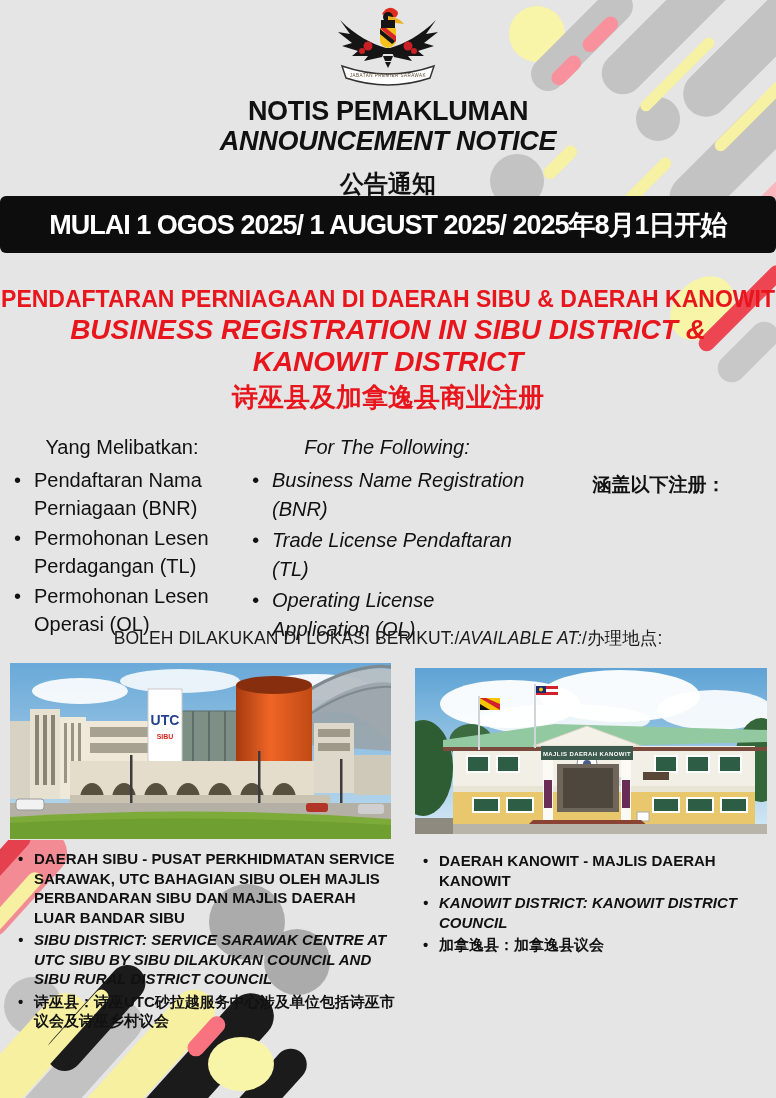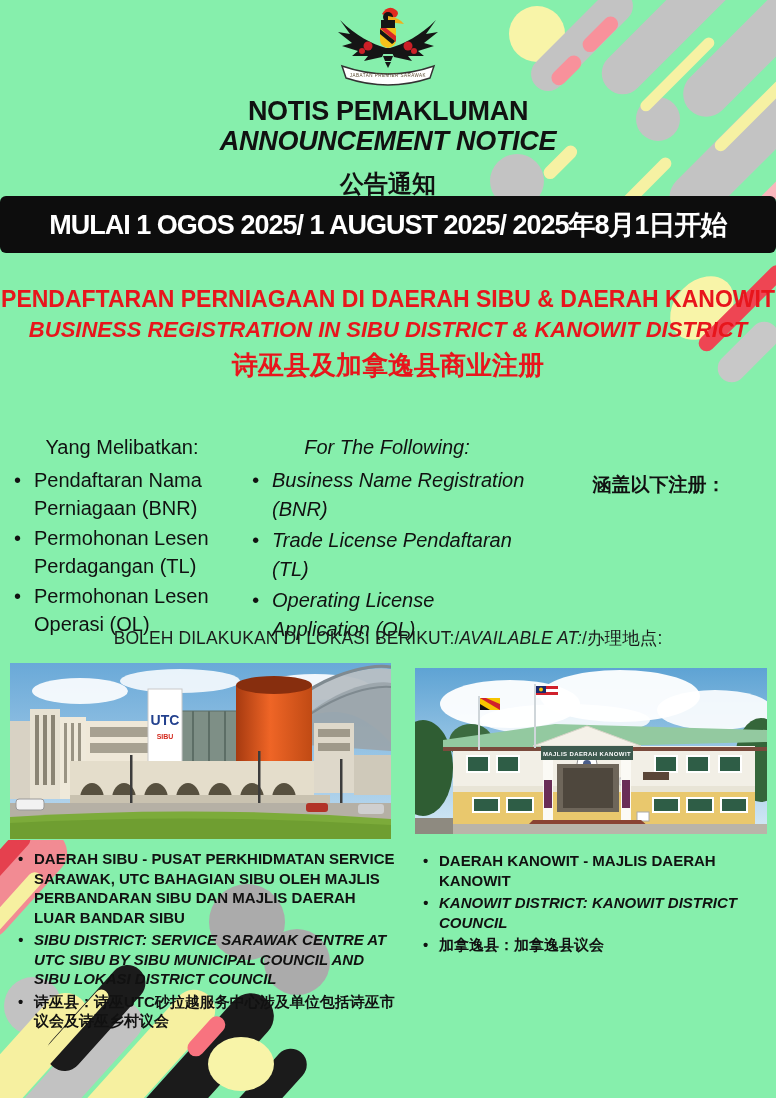--- a/index.html
+++ b/index.html
@@ -1,36 +1,36 @@
 <!DOCTYPE html>
 <html><head>
 <meta charset="utf-8">
 <style>
   html,body{margin:0;padding:0;background:#ffffff;}
-  .poster{position:relative;width:776px;height:1098px;background:#86efac;overflow:hidden;
+  .poster{position:relative;width:776px;height:1098px;background:#e5e5e5;overflow:hidden;
           font-family:"Liberation Sans",sans-serif;color:#111;}
   .decor{position:absolute;z-index:0;}
   .content{position:absolute;z-index:1;}
 
   
   .crest{left:0;right:0;top:2px;text-align:center;}
   .titles{left:0;right:0;top:96px;text-align:center;line-height:1.12;}
   .t-ms{font-size:27px;font-weight:800;letter-spacing:-0.3px;}
   .t-en{font-size:27px;font-weight:800;font-style:italic;letter-spacing:-0.3px;}
   .t-zh{font-size:24px;font-weight:800;margin-top:15px;}
 
   
   .date-banner{left:0;top:196px;width:776px;height:57px;background:#0d0d0d;
                display:flex;align-items:center;justify-content:center;border-radius:6px;}
   .date-banner span{color:#fff;font-size:27px;font-weight:800;letter-spacing:-1px;white-space:nowrap;}
 
   
   .subject{left:0;right:0;top:284px;text-align:center;color:#e8151c;}
   .s-ms{font-size:23px;font-weight:800;line-height:30px;}
-  .s-en{font-size:22px;font-weight:800;font-style:italic;line-height:32px;}
+  .s-en{font-size:28px;font-weight:800;font-style:italic;line-height:32px;}
   .s-zh{font-size:26px;font-weight:800;line-height:38px;}
 
   
   .col{position:absolute;top:436px;}
   .col h3{margin:0 0 7px 0;font-size:20px;font-weight:400;text-align:center;}
   .col ul{margin:0;padding:0;list-style:none;}
   .col li{position:relative;padding-left:24px;font-size:20px;line-height:28px;margin-bottom:2px;}
   .col li::before{content:"\2022";position:absolute;left:4px;top:0;}
   .col-ms{left:10px;width:224px;}
   .col-en{left:248px;width:278px;font-style:italic;}
@@ -299,21 +299,21 @@
         <polygon points="65,36 75,42 65,42" fill="#111111"></polygon>
       </g>
       <rect x="0" y="156" width="352" height="10" fill="#b9b4a9"></rect>
       <rect x="0" y="150" width="38" height="16" fill="#8e8a80"></rect>
     </svg>
   </div>
 
   <div class="content notes notes-left">
     <ul>
       <li>DAERAH SIBU - PUSAT PERKHIDMATAN SERVICE SARAWAK, UTC BAHAGIAN SIBU OLEH MAJLIS PERBANDARAN SIBU DAN MAJLIS DAERAH LUAR BANDAR SIBU</li>
-      <li class="it">SIBU DISTRICT: SERVICE SARAWAK CENTRE AT UTC SIBU BY SIBU MUNICIPAL COUNCIL AND SIBU LOKASI DISTRICT COUNCIL</li>
+      <li class="it">SIBU DISTRICT: SERVICE SARAWAK CENTRE AT UTC SIBU BY SIBU DILAKUKAN COUNCIL AND SIBU RURAL DISTRICT COUNCIL</li>
       <li>诗巫县：诗巫UTC砂拉越服务中心涉及单位包括诗巫市议会及诗巫乡村议会</li>
     </ul>
   </div>
   <div class="content notes notes-right">
     <ul>
       <li>DAERAH KANOWIT - MAJLIS DAERAH KANOWIT</li>
       <li class="it">KANOWIT DISTRICT: KANOWIT DISTRICT COUNCIL</li>
       <li>加拿逸县：加拿逸县议会</li>
     </ul>
   </div>

